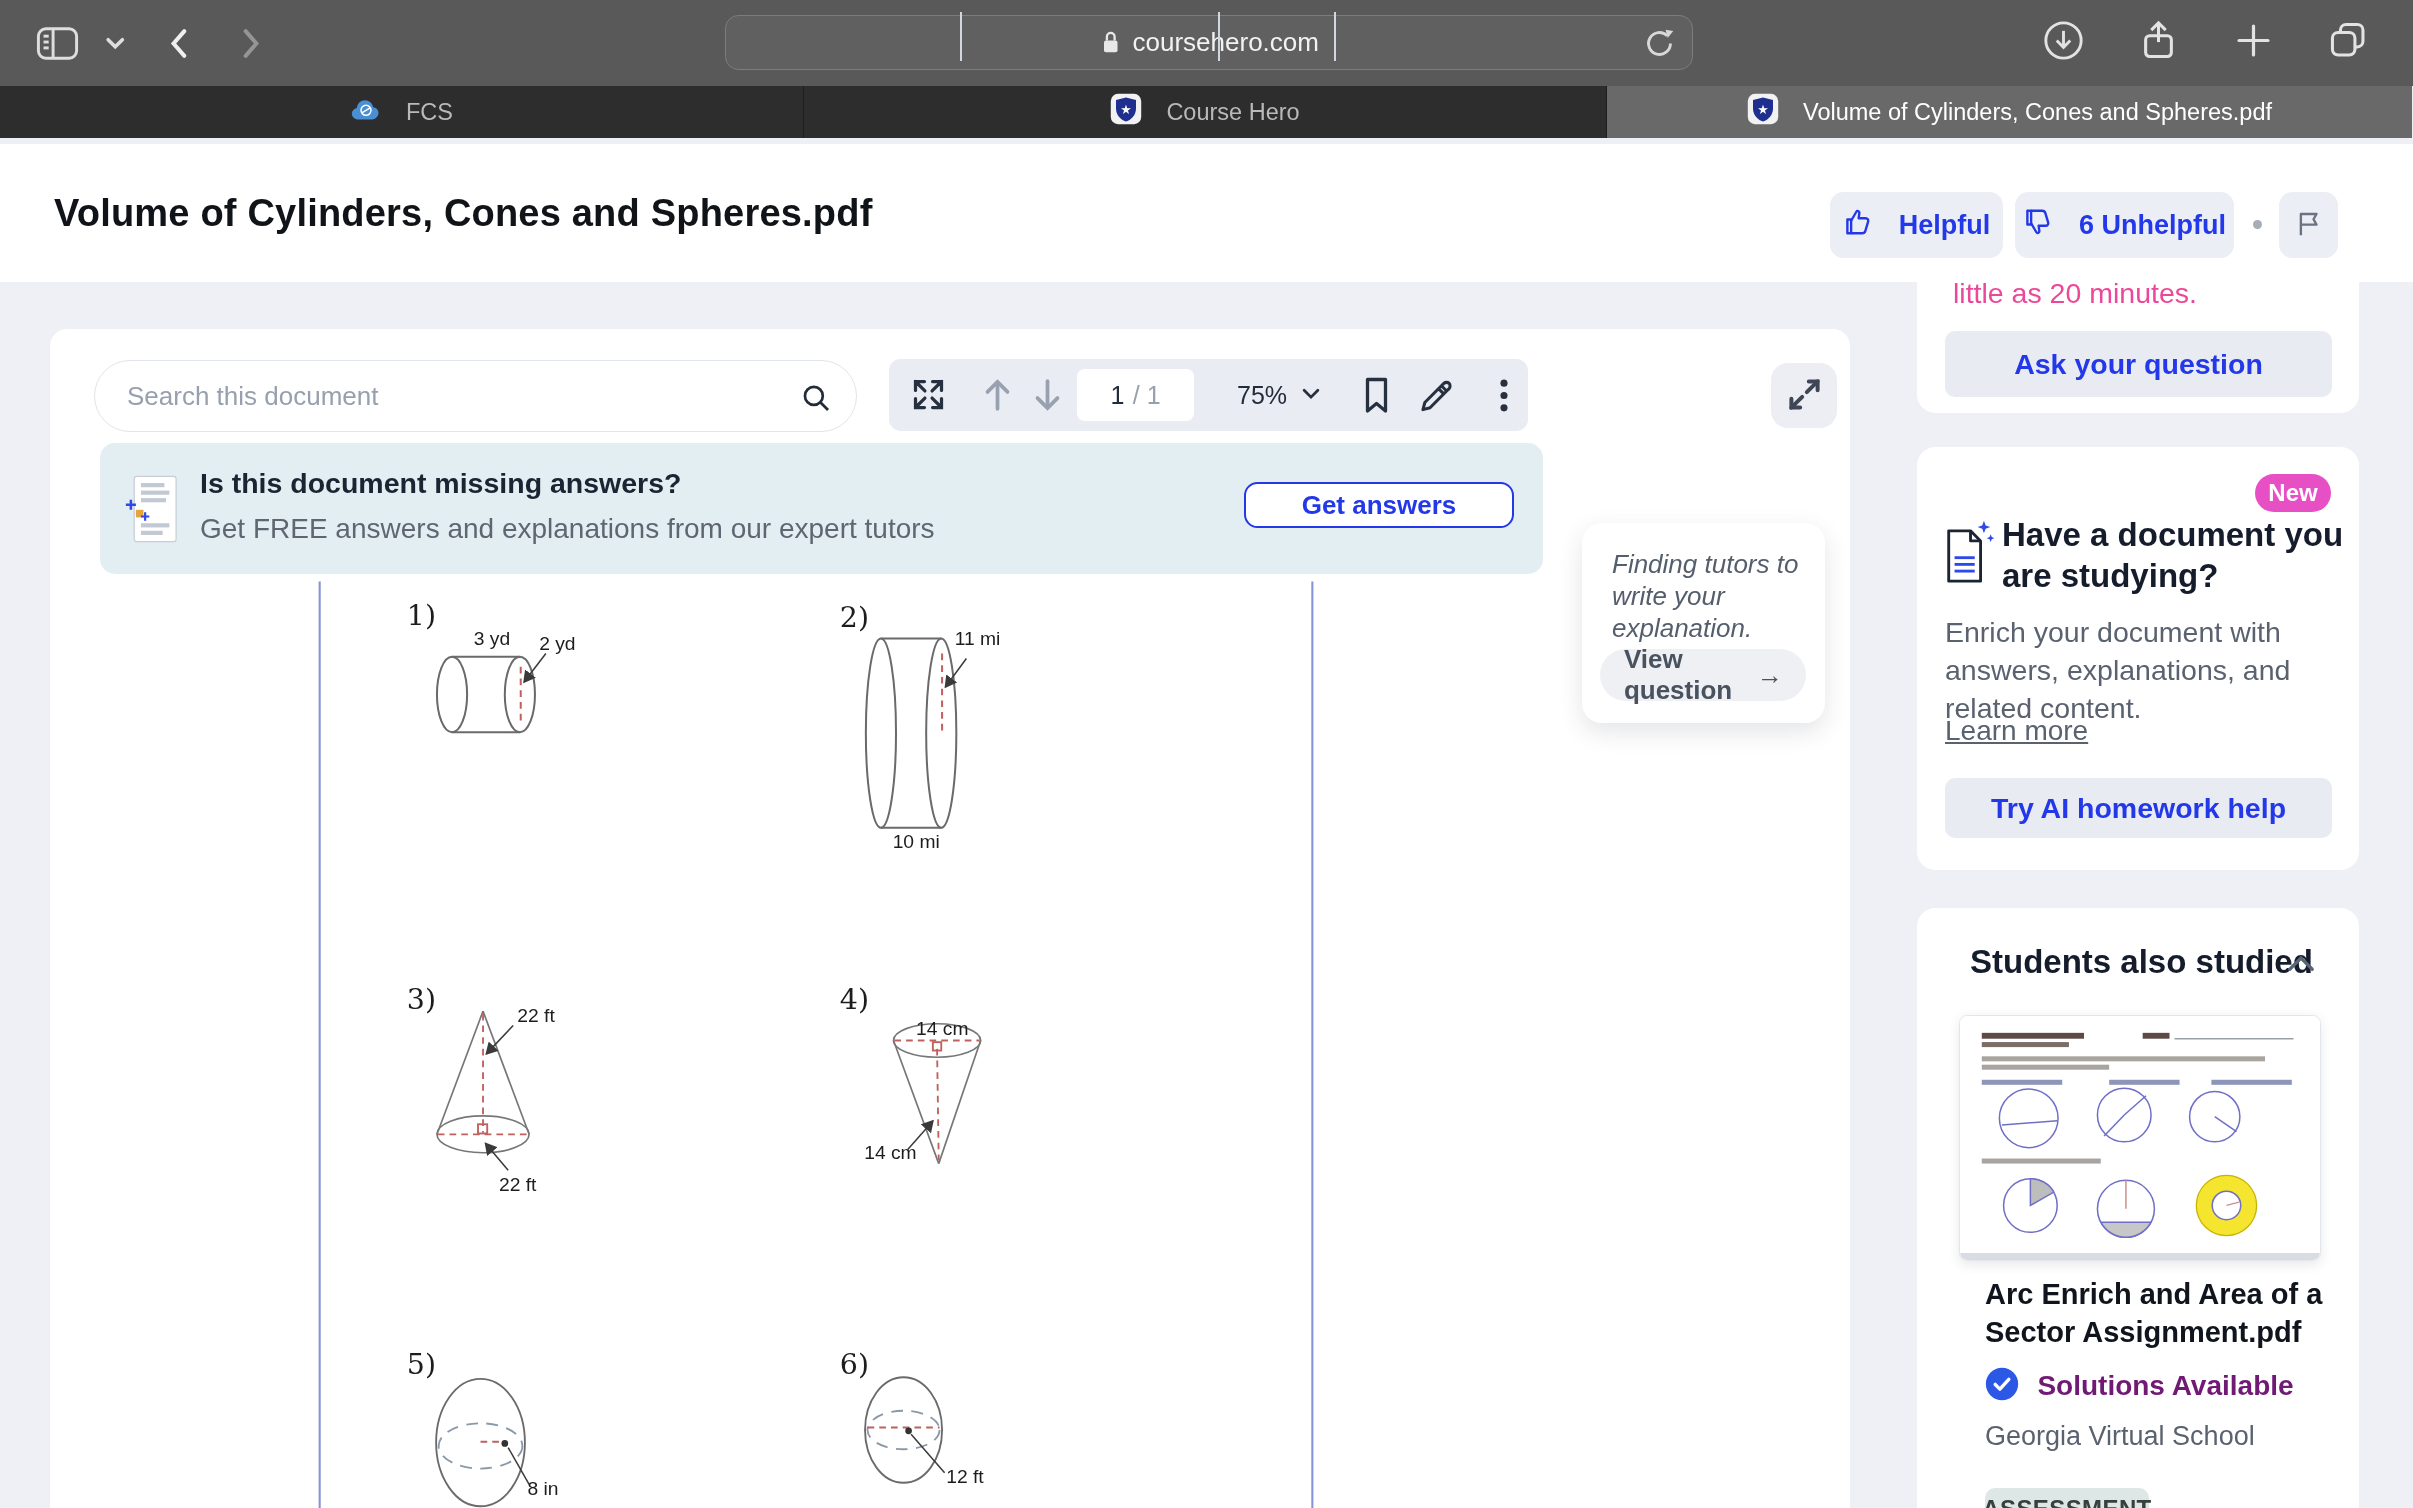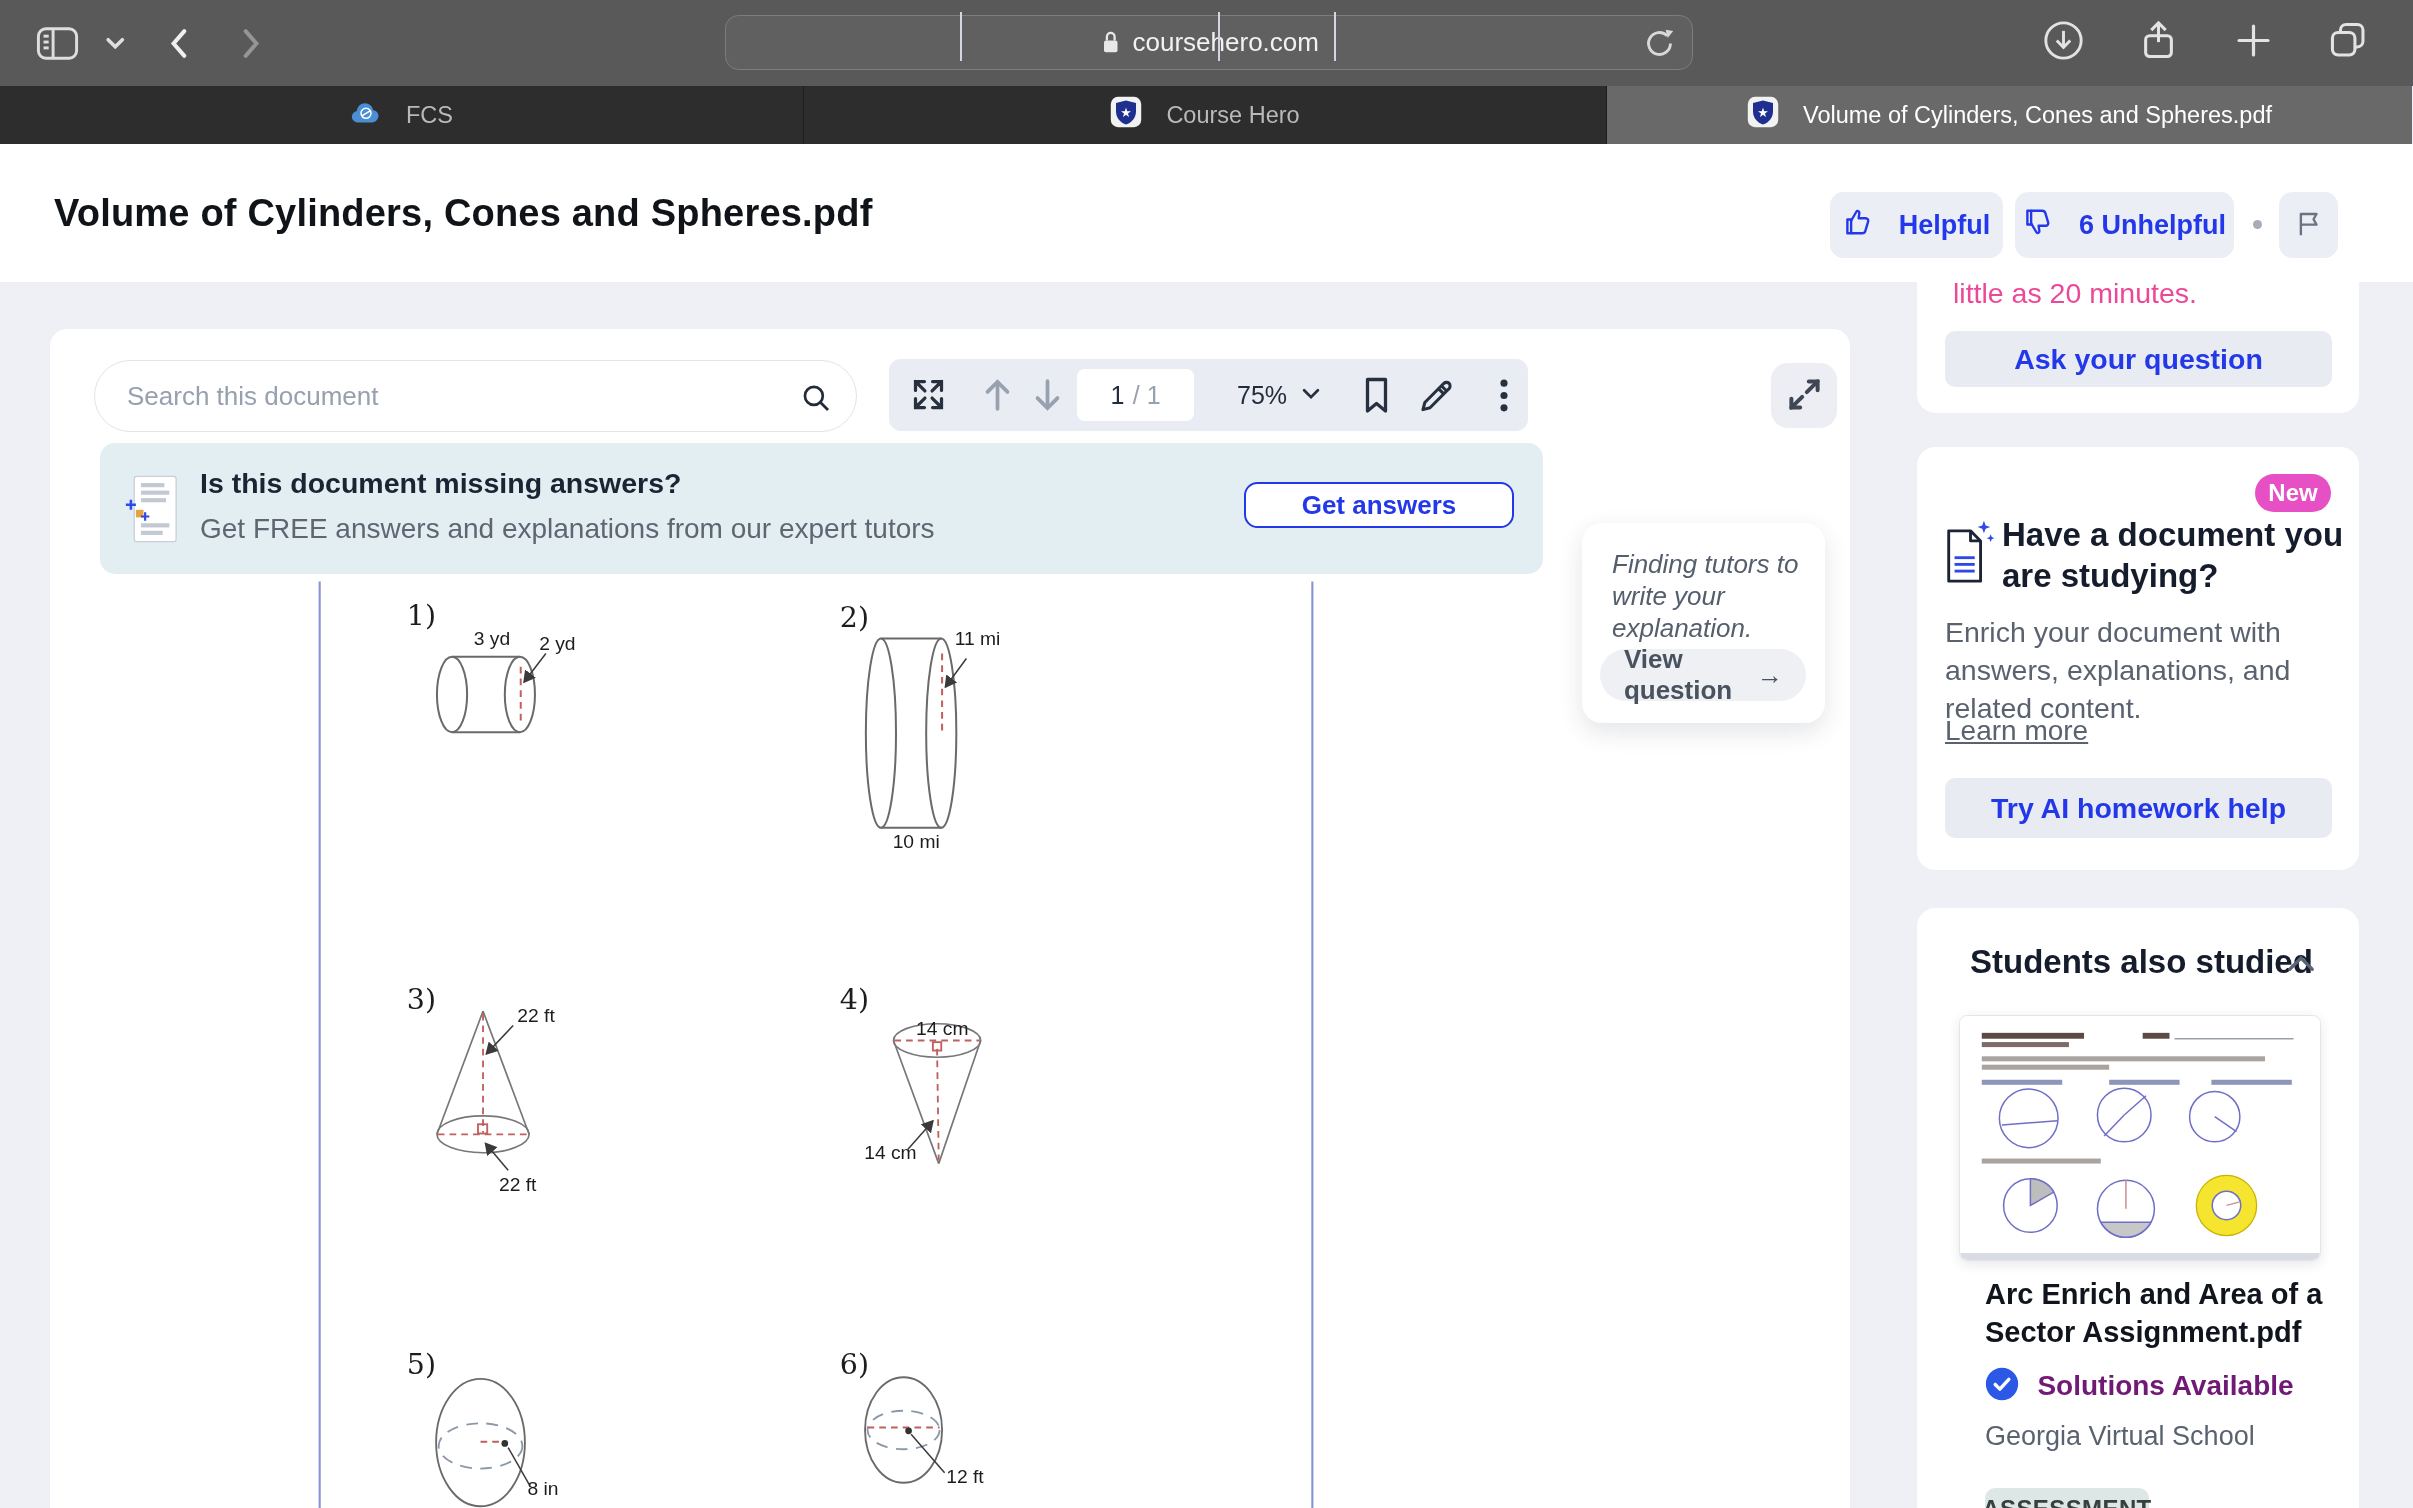--- a/index.html
+++ b/index.html
@@ -12,21 +12,21 @@
   .chrome svg { display:block; }
   .urlbar { position:absolute; left:725px; top:15px; width:968px; height:55px;
     border:1.7px solid #7d7d7d; border-radius:13.4px; background:#606060;
     display:flex; align-items:center; justify-content:center; gap:10px; color:#f2f2f2; font-size:26px; }
   .urlbar .reload { position:absolute; right:15px; top:10px; }
   .chrome-left { position:absolute; left:34px; top:20px; display:flex; align-items:center; gap:32px; }
   .chrome-right { position:absolute; right:42px; top:18.4px; display:flex; align-items:center; gap:50px; }
 
   
   .tabbar { position:absolute; left:0; top:86px; width:2413px; height:58px; display:flex; }
-  .tab { height:58px; display:flex; align-items:center; justify-content:center; gap:24px;
+  .tab { height:52px; display:flex; align-items:center; justify-content:center; gap:24px;
     font-size:23.5px; color:#b9b9b9; background:#2d2d2d; border-right:0.8px solid #1d1d1d; }
   .tab.active { background:#696969; color:#ffffff; border-right:none; }
   .t1 { width:804px; } .t2 { width:803px; } .t3 { width:805px; }
 
   
   .page-header { position:absolute; left:0; top:144px; width:2413px; height:138px; background:#ffffff; }
   .doc-title { position:absolute; left:54px; top:192px; font-size:38px; font-weight:700; color:#101418; letter-spacing:0.2px; }
   .hdr-btn { position:absolute; top:192px; height:66px; background:#eceef5; border-radius:13.4px;
     display:flex; align-items:center; justify-content:center; gap:26px;
     color:#2338e8; font-size:27px; font-weight:700; }
@@ -82,21 +82,21 @@
   .sheet { position:absolute; left:318px; top:578px; }
   .sheet text { font-family:"Liberation Sans",sans-serif; font-size:23px; fill:#1d1d1d; }
   .sheet text.num { font-family:"DejaVu Serif",serif; font-size:34px; }
 
   
   .card { position:absolute; left:1917px; width:442px; background:#fff; }
   .card1 { top:277px; height:136px; border-radius:0 0 18.4px 18.4px; }
   .card1 .line { position:absolute; left:36px; top:0px; font-size:28.5px; color:#ec4899; }
   .side-btn { position:absolute; left:28px; width:387px; background:#e9ebf3; border-radius:10px;
     display:flex; align-items:center; justify-content:center; color:#2338e8; font-size:28.5px; font-weight:700; }
-  .ask-q { top:54px; height:56px; }
+  .ask-q { top:54px; height:66px; }
   .card2 { top:447px; height:423px; border-radius:18.4px; }
   .new-badge { position:absolute; left:338px; top:27px; width:76px; height:38px; background:#e74fc5;
     border-radius:19px; color:#fff; font-size:24px; font-weight:700; display:flex; align-items:center; justify-content:center; }
   .doc-spark { position:absolute; left:25px; top:72px; }
   .study-title { position:absolute; left:85px; top:67px; font-size:33px; font-weight:700; color:#151c2c; line-height:41px; }
   .study-body { position:absolute; left:28px; top:166px; font-size:28.5px; color:#5a6270; line-height:38px; }
   .learn-more { position:absolute; left:28px; top:268px; font-size:28px; color:#5a6270; text-decoration:underline; }
   .try-ai { top:331px; height:60px; }
   .card3 { top:908px; height:637px; border-radius:18.4px 18.4px 0 0; }
   .also-title { position:absolute; left:53px; top:35px; font-size:33px; font-weight:700; color:#151c2c; }

